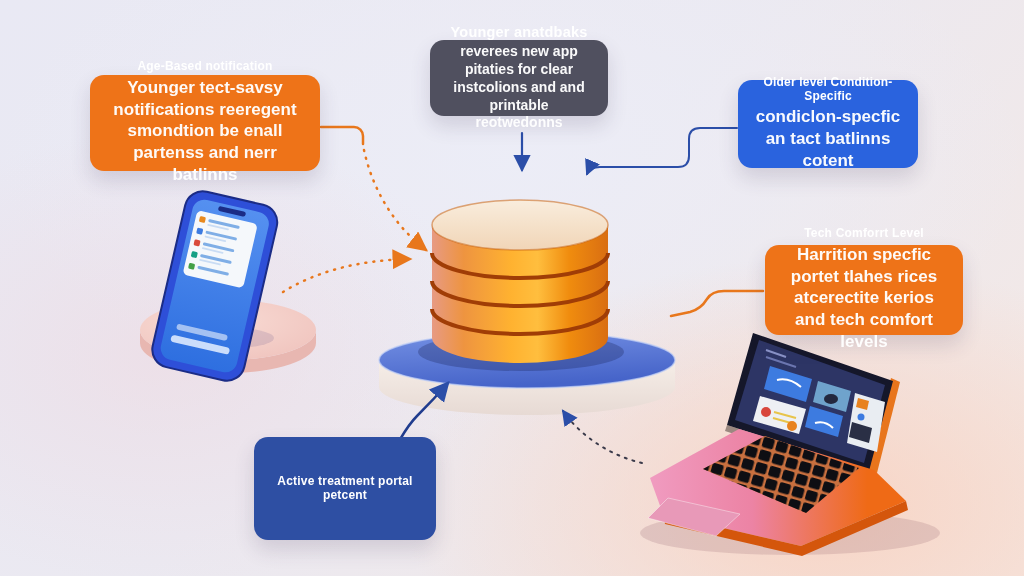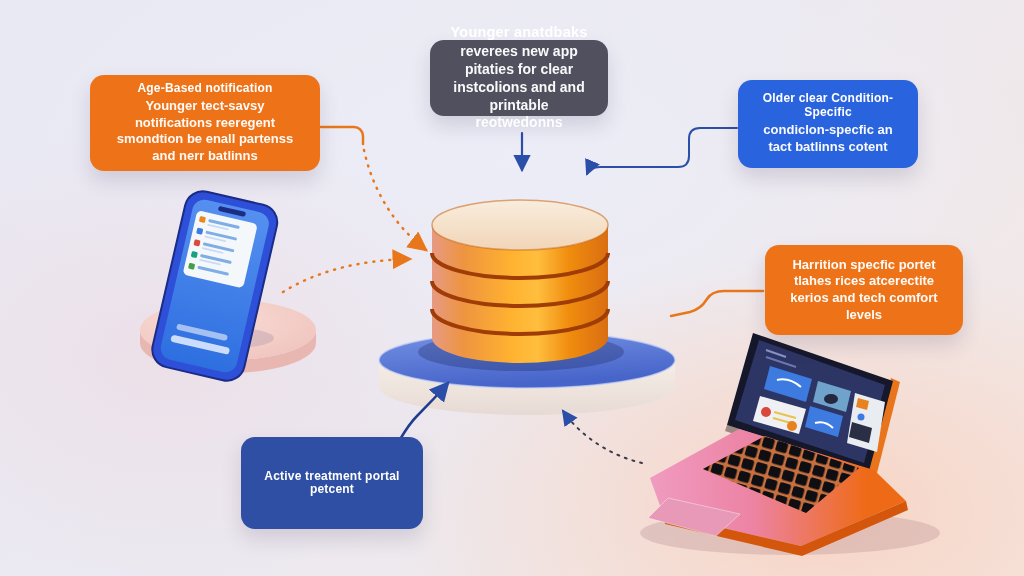--- a/index.html
+++ b/index.html
@@ -12,27 +12,27 @@
       linear-gradient(135deg,#e9e9f4 0%,#ebe9f1 45%,#f4e8e4 100%);
   }
   #scene{position:absolute;left:0;top:0;}
   .callout{
     position:absolute;background:var(--bg,#888);border-radius:14px;color:#fff;
     text-align:center;padding:9px 16px;box-sizing:border-box;
     display:flex;flex-direction:column;justify-content:center;gap:3px;
     box-shadow:0 10px 20px rgba(60,50,90,.16);
   }
   .callout-title{font-weight:bold;font-size:12px;line-height:1.12;letter-spacing:.2px;}
-  .callout-body{font-size:13px;line-height:1.28;font-weight:600;opacity:.97;}
+  .callout-body{font-size:17px;line-height:1.28;font-weight:600;opacity:.97;}
   .c-age{left:90px;top:75px;width:230px;height:96px;--bg:var(--orange_box);}
   .c-younger{left:430px;top:40px;width:178px;height:76px;--bg:var(--dark_box);}
   .c-younger .callout-title{font-size:14.5px;} .c-younger .callout-body{font-size:14px;}
   .c-older{left:738px;top:80px;width:180px;height:88px;--bg:var(--blue_box);}
   .c-tech{left:765px;top:245px;width:198px;height:90px;--bg:var(--orange_box);}
-  .c-active{left:241px;top:437px;width:182px;height:92px;--bg:var(--navy_box);}
+  .c-active{left:254px;top:437px;width:182px;height:103px;--bg:var(--navy_box);}
 </style>
 </head>
 <body>
 
 <div id="canvas">
 
   <svg id="scene" width="1024" height="576" viewBox="0 0 1024 576">
     <defs>
       <linearGradient id="cylG" x1="0" y1="0" x2="1" y2="0">
         <stop offset="0" stop-color="#E79A83"></stop>
@@ -177,25 +177,26 @@
     <div class="callout-title">Age-Based notification</div>
     <div class="callout-body">Younger tect-savsy notifications reeregent smondtion be enall partenss and nerr batlinns</div>
   </div>
 
   <div class="callout c-younger">
     <div class="callout-title">Younger anatdbaks</div>
     <div class="callout-body">reverees new app pitaties for clear instcolions and and printable reotwedonns</div>
   </div>
 
   <div class="callout c-older">
-    <div class="callout-title">Older clear Condition-Specific</div>
+    <div class="callout-title">Older level Condition-Specific</div>
     <div class="callout-body">condiclon-specfic an tact batlinns cotent</div>
   </div>
 
   <div class="callout c-tech">
+    <div class="callout-title">Tech Comforrt Level</div>
     <div class="callout-body">Harrition specfic portet tlahes rices atcerectite kerios and tech comfort levels</div>
   </div>
 
   <div class="callout c-active">
     <div class="callout-title">Active treatment portal petcent</div>
   </div>
 
 </div>
 
 </body></html>

